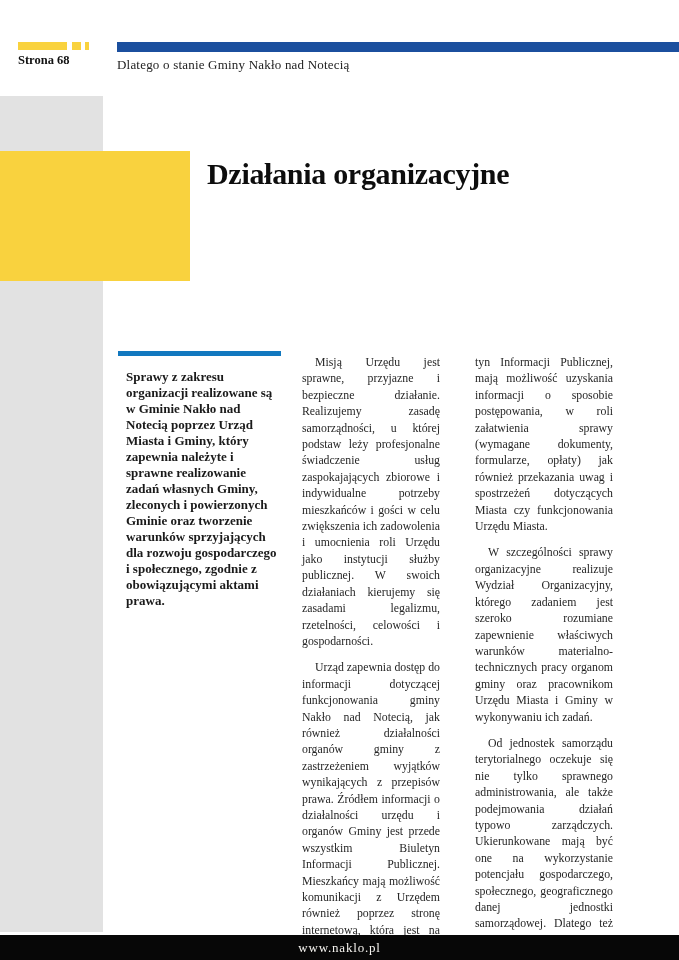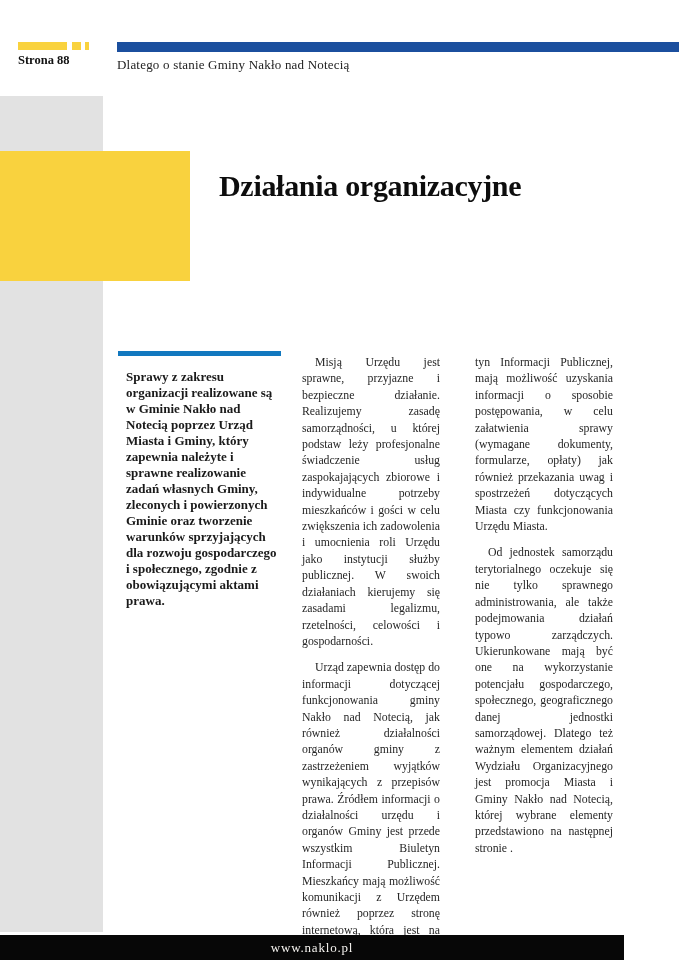--- a/index.html
+++ b/index.html
@@ -58,52 +58,53 @@
     font-size: 11.8px; line-height: 16.4px; color: #262626;
     text-align: justify;
   }
   .col-middle { left: 292px; }
   .col-right  { left: 465px; }
   .col p { margin: 10px; text-indent: 13px; }
   .col p.no-indent { text-indent: 0; }
   
   .footer {
     position: absolute; left: 0; top: 935px;
-    width: 624px; height: 25px; background: #070707;
+    width: 679px; height: 25px; background: #070707;
     display: flex; align-items: center; justify-content: center;
   }
   .footer-text {
     color: #f4f2ee; font-size: 13px; letter-spacing: 0.8px; word-spacing: 3px;
   }
 </style>
 </head>
 <body>
 
 <div class="sidebar-gray"></div>
 
 <div class="mark mark-bar"></div>
 <div class="mark mark-block"></div>
 <div class="mark mark-thin"></div>
-<div class="page-label">Strona 88</div>
+<div class="page-label">Strona 68</div>
 <div class="header-rule"></div>
 <div class="header-title">Dlatego o stanie Gminy Nakło nad Notecią</div>
 
 <div class="accent-square"></div>
-<h1 class="section-title" style="margin:12px;">Działania organizacyjne</h1>
+<h1 class="section-title" style="margin:0;">Działania organizacyjne</h1>
 
 <div class="intro">
   <div class="intro-rule"></div>
   <p class="intro-text">Sprawy z zakresu organizacji realizowane są w Gminie Nakło nad Notecią poprzez Urząd Miasta i Gminy, który zapewnia należyte i sprawne realizowanie zadań własnych Gminy, zleconych i powierzonych Gminie oraz tworzenie warunków sprzyjających dla rozwoju gospodarczego i społecznego, zgodnie z obowiązującymi aktami prawa.</p>
 </div>
 
 <div class="col col-middle">
   <p>Misją Urzędu jest sprawne, przyjazne i bezpieczne działanie. Realizujemy zasadę samorządności, u której podstaw leży profesjonalne świadczenie usług zaspokajających zbiorowe i indywidualne potrzeby mieszkańców i gości w celu zwiększenia ich zadowolenia i umocnienia roli Urzędu jako instytucji służby publicznej. W swoich działaniach kierujemy się zasadami legalizmu, rzetelności, celowości i gospodarności.</p>
   <p>Urząd zapewnia dostęp do informacji dotyczącej funkcjonowania gminy Nakło nad Notecią, jak również działalności organów gminy z zastrzeżeniem wyjątków wynikających z przepisów prawa. Źródłem informacji o działalności urzędu i organów Gminy jest przede wszystkim Biuletyn Informacji Publicznej. Mieszkańcy mają możliwość komunikacji z Urzędem również poprzez stronę internetową, która jest na bieżąco aktualizowana i poszerzana o nowe informacje, interesujące naszych mieszkańców. Wszystkie osoby odwiedzające stronę internetową Urzędu Miasta oraz Biule-</p>
 </div>
 
 <div class="col col-right">
-  <p class="no-indent">tyn Informacji Publicznej, mają możliwość uzyskania informacji o sposobie postępowania, w celu załatwienia sprawy (wymagane dokumenty, formularze, opłaty) jak również przekazania uwag i spostrzeżeń dotyczących Miasta czy funkcjonowania Urzędu Miasta.</p>
+  <p class="no-indent">tyn Informacji Publicznej, mają możliwość uzyskania informacji o sposobie postępowania, w roli załatwienia sprawy (wymagane dokumenty, formularze, opłaty) jak również przekazania uwag i spostrzeżeń dotyczących Miasta czy funkcjonowania Urzędu Miasta.</p>
+  <p>W szczególności sprawy organizacyjne realizuje Wydział Organizacyjny, którego zadaniem jest szeroko rozumiane zapewnienie właściwych warunków materialno-technicznych pracy organom gminy oraz pracownikom Urzędu Miasta i Gminy w wykonywaniu ich zadań.</p>
   <p>Od jednostek samorządu terytorialnego oczekuje się nie tylko sprawnego administrowania, ale także podejmowania działań typowo zarządczych. Ukierunkowane mają być one na wykorzystanie potencjału gospodarczego, społecznego, geograficznego danej jednostki samorządowej. Dlatego też ważnym elementem działań Wydziału Organizacyjnego jest promocja Miasta i Gminy Nakło nad Notecią, której wybrane elementy przedstawiono na następnej stronie .</p>
 </div>
 
 <div class="footer">
   <span class="footer-text">www.naklo.pl</span>
 </div>
 
 </body></html>

